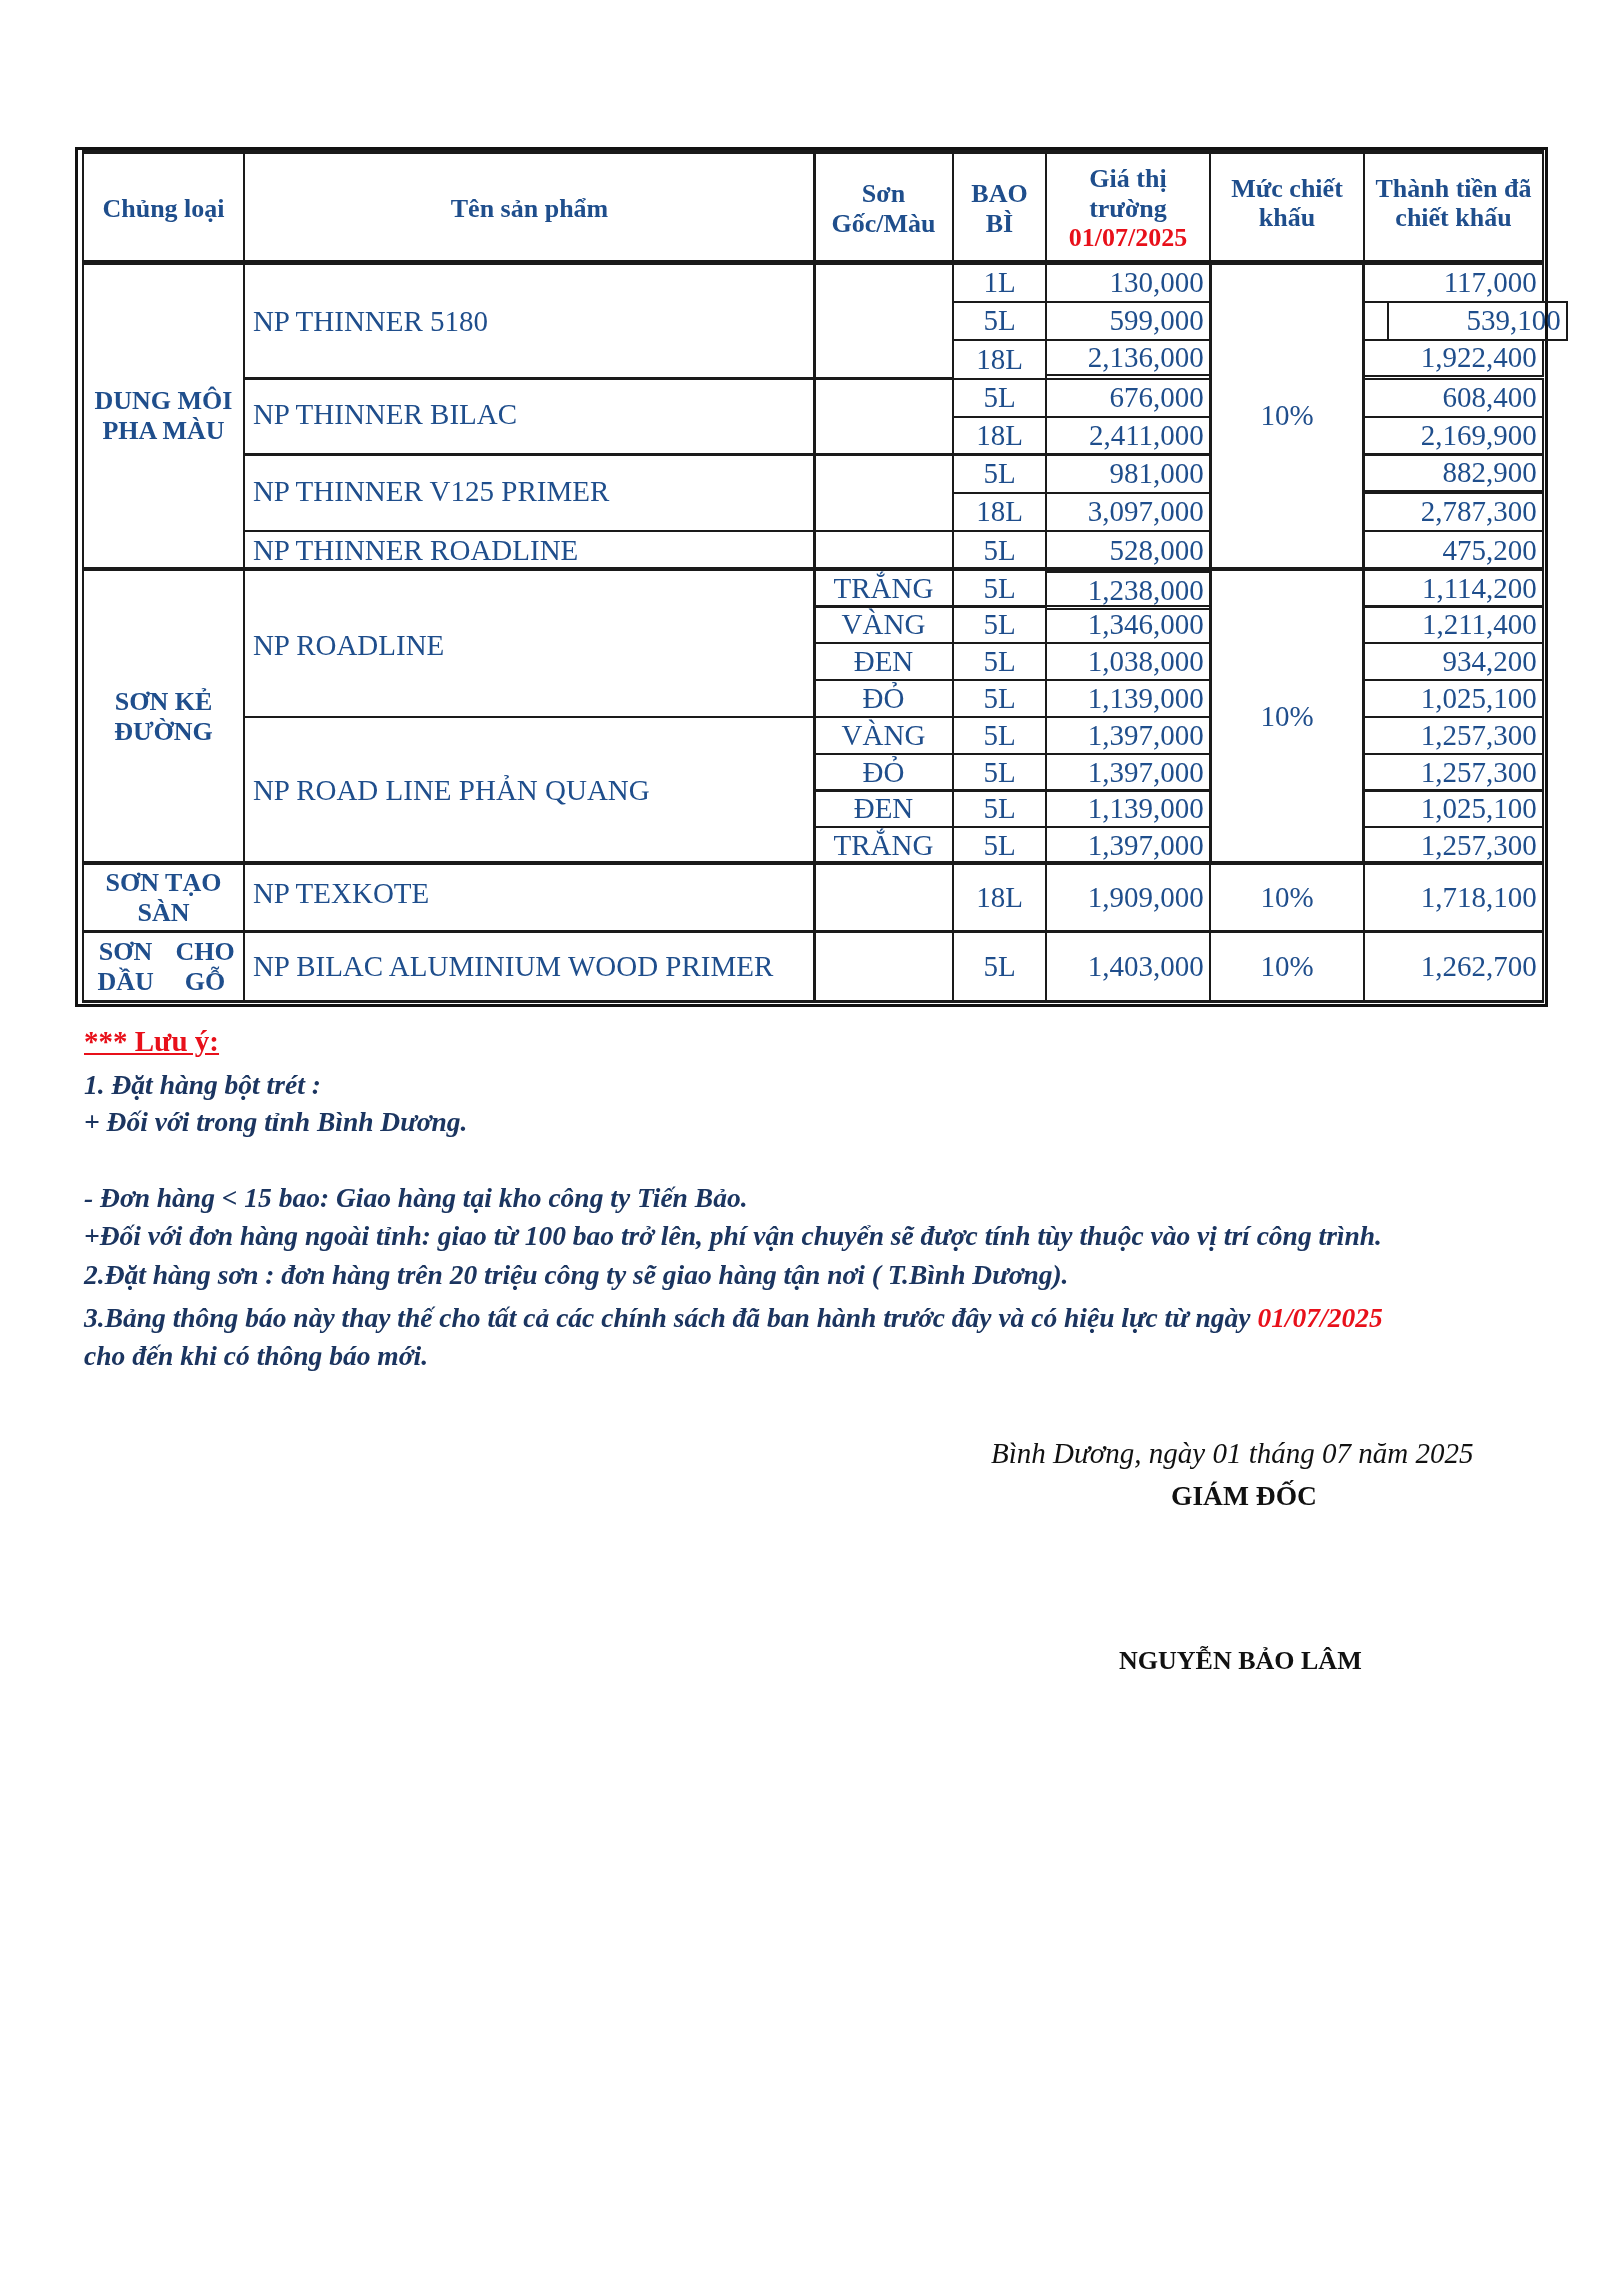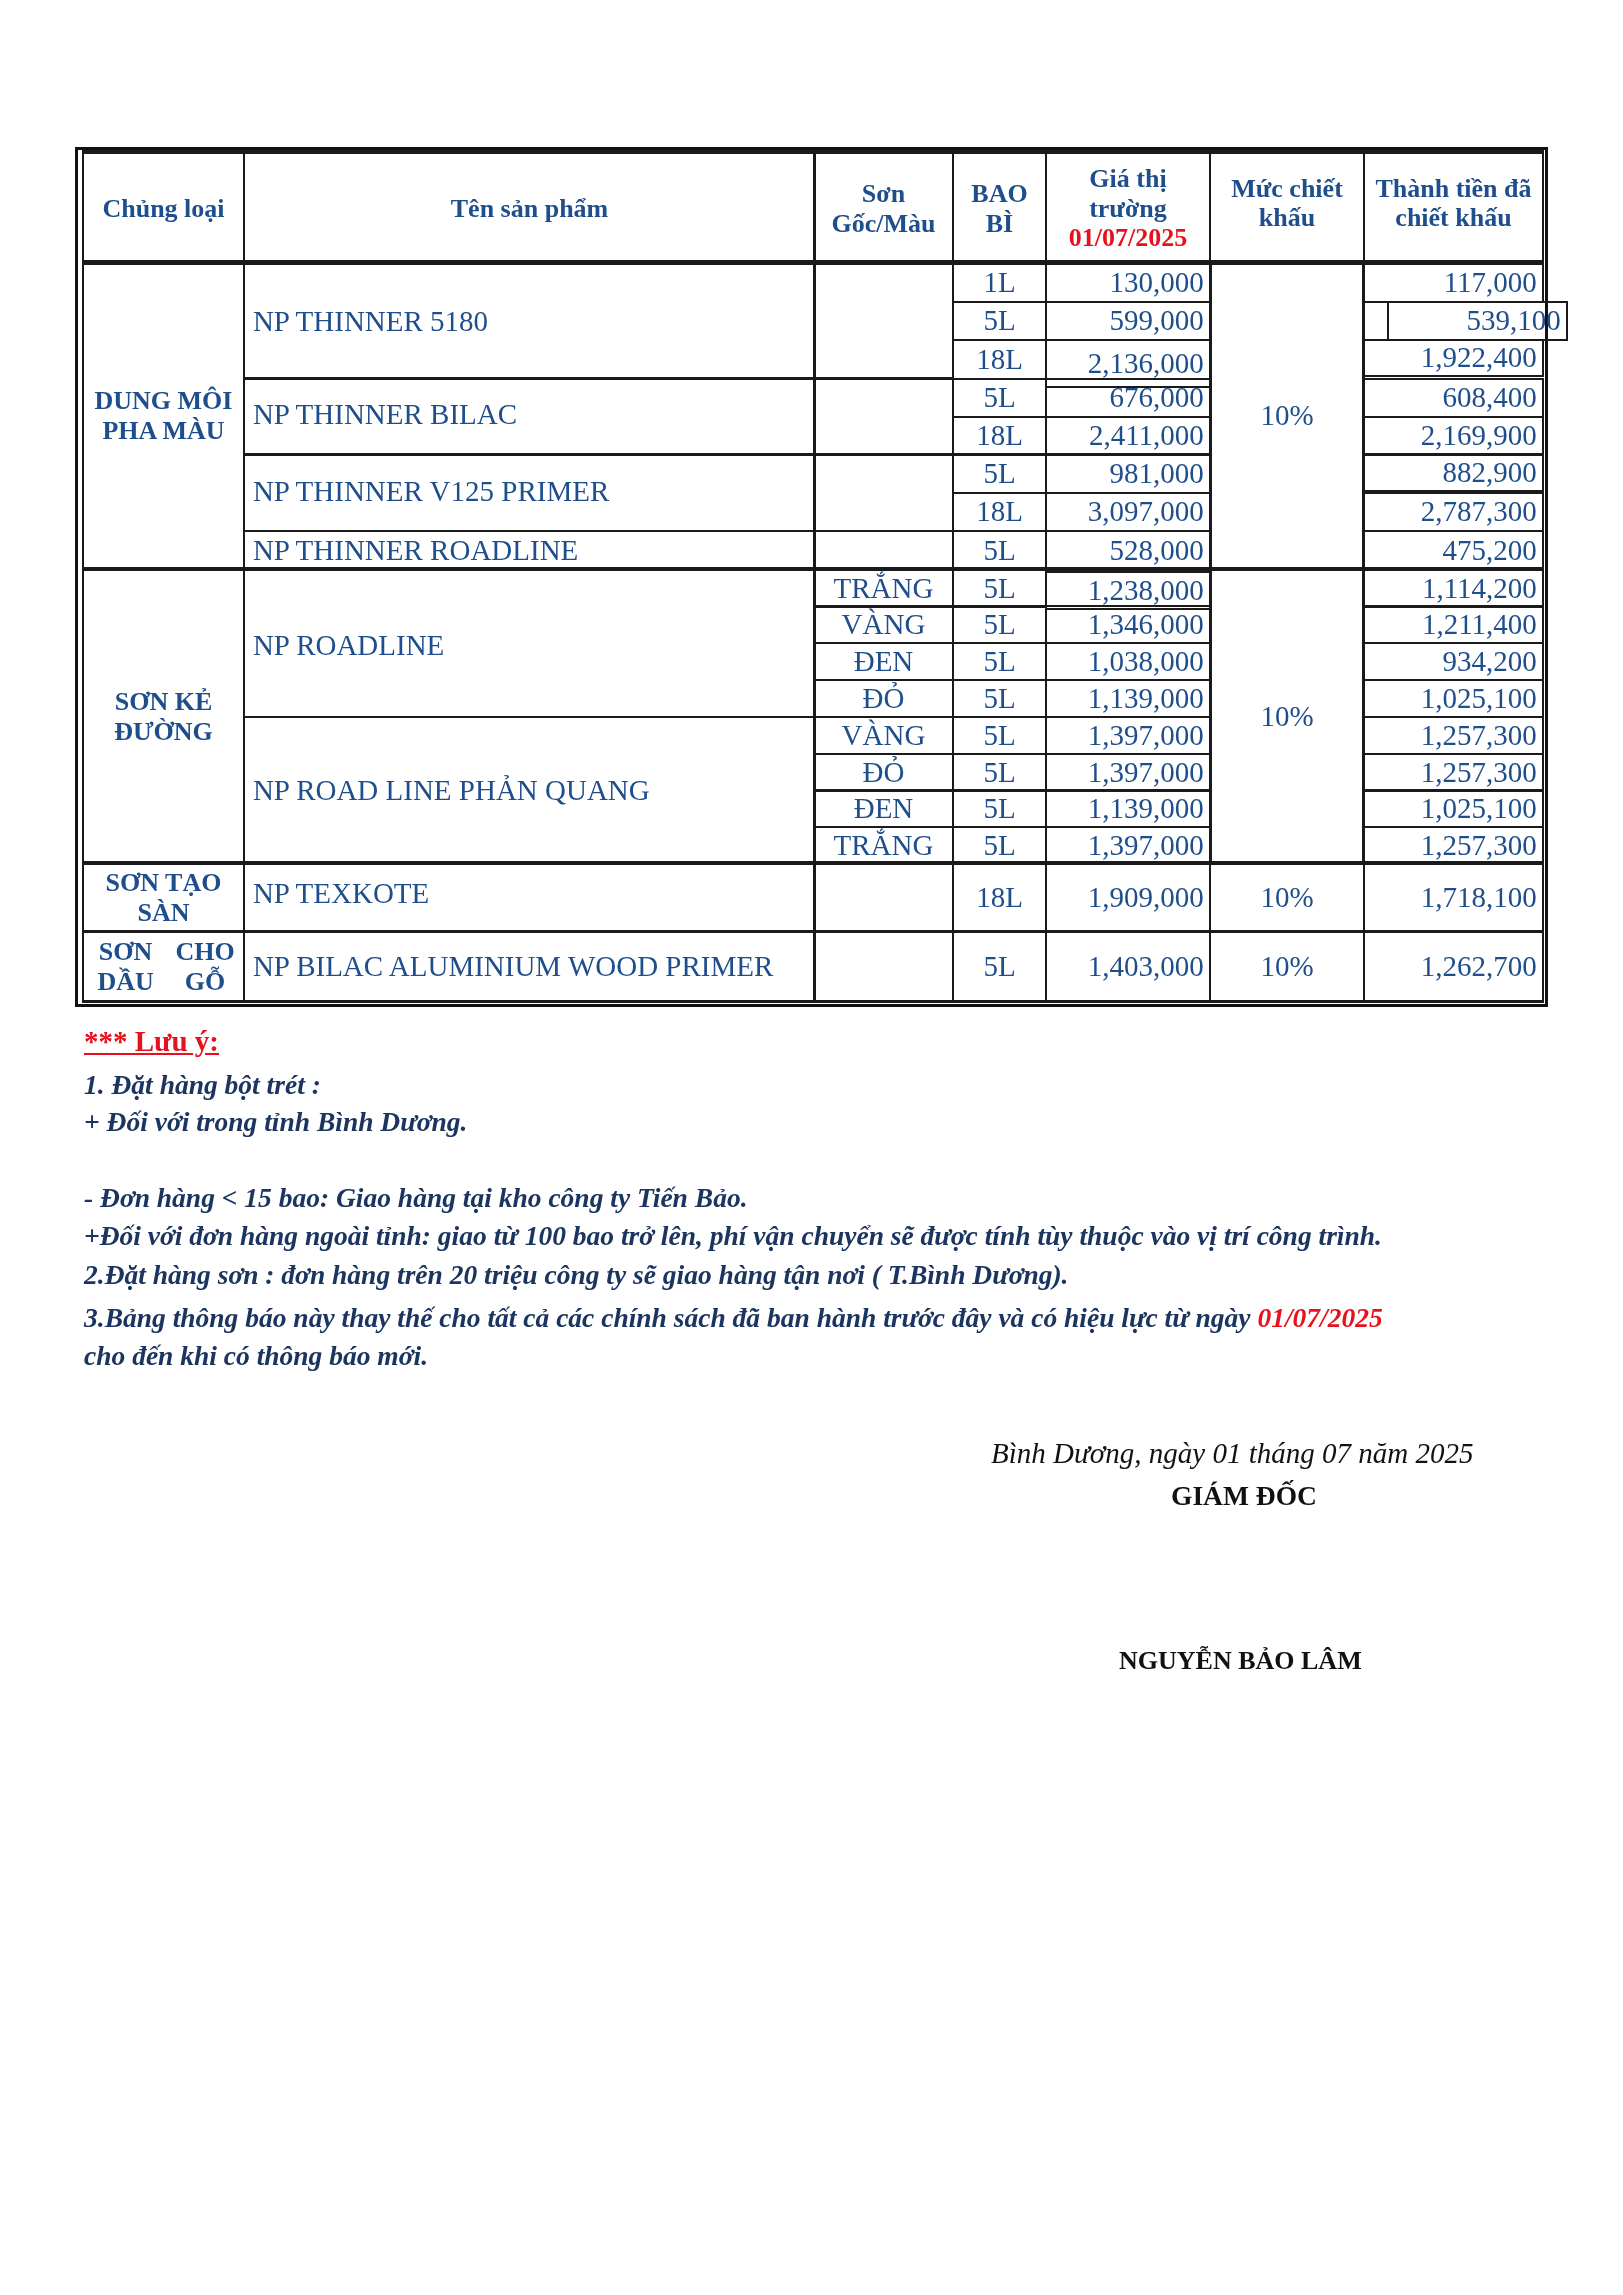--- a/index.html
+++ b/index.html
@@ -123,21 +123,21 @@
   <div class="cell r b" style="left:1045px;top:301px;width:166px;height:40px;">
       <span>599,000</span>
     </div>
   <div class="cell r b" style="left:1363px;top:301px;width:181px;height:40px;margin-left:24px;">
       <span>539,100</span>
     </div>
 
   <div class="cell c b" style="left:952px;top:339px;width:95px;height:41px;">
       <span>18L</span>
     </div>
-  <div class="cell r b" style="left:1045px;top:339px;width:166px;height:49px;">
+  <div class="cell r b" style="left:1045px;top:339px;width:166px;height:37px;">
       <span>2,136,000</span>
     </div>
   <div class="cell r b" style="left:1363px;top:339px;width:181px;height:38px;">
       <span>1,922,400</span>
     </div>
 
   <div class="cell c b" style="left:952px;top:378px;width:95px;height:40px;">
       <span>5L</span>
     </div>
   <div class="cell r b" style="left:1045px;top:378px;width:166px;height:40px;">

